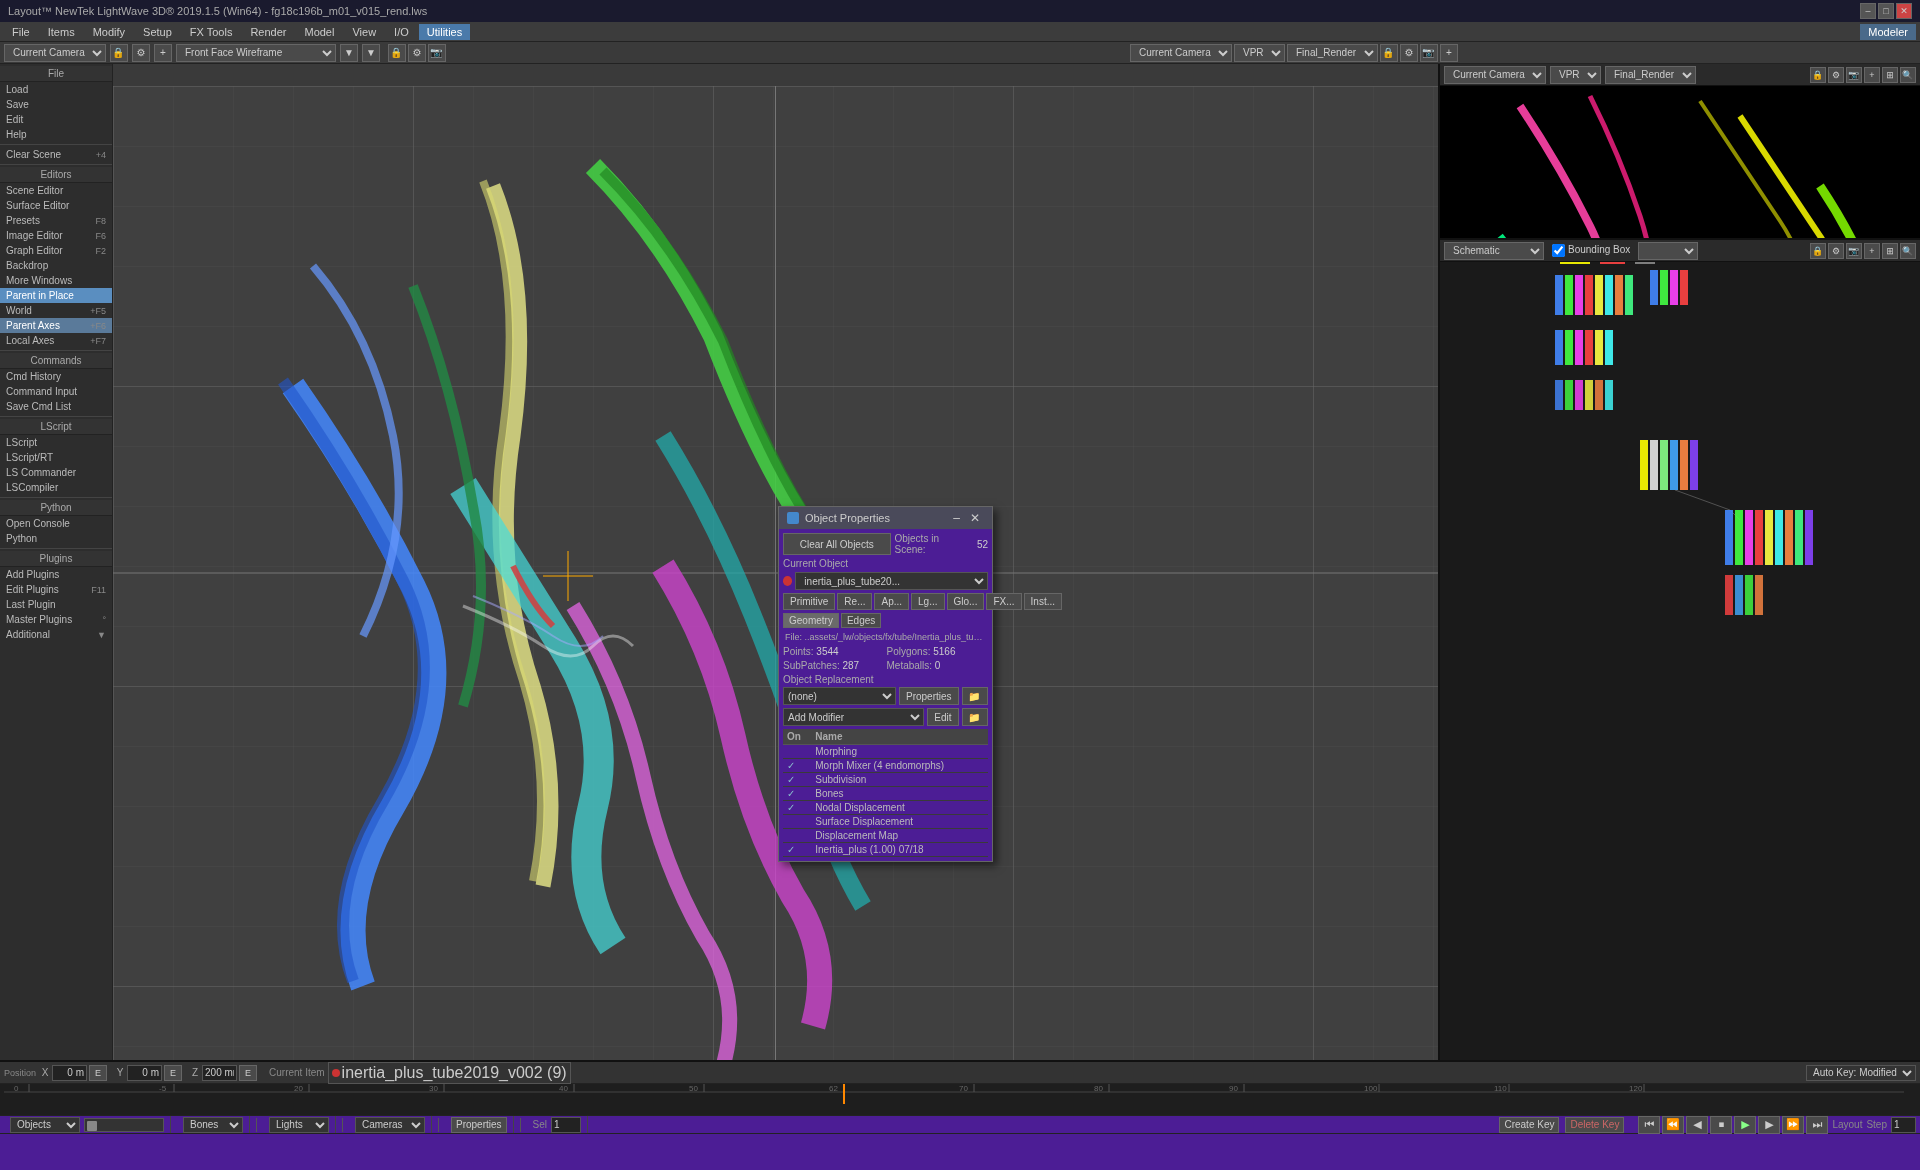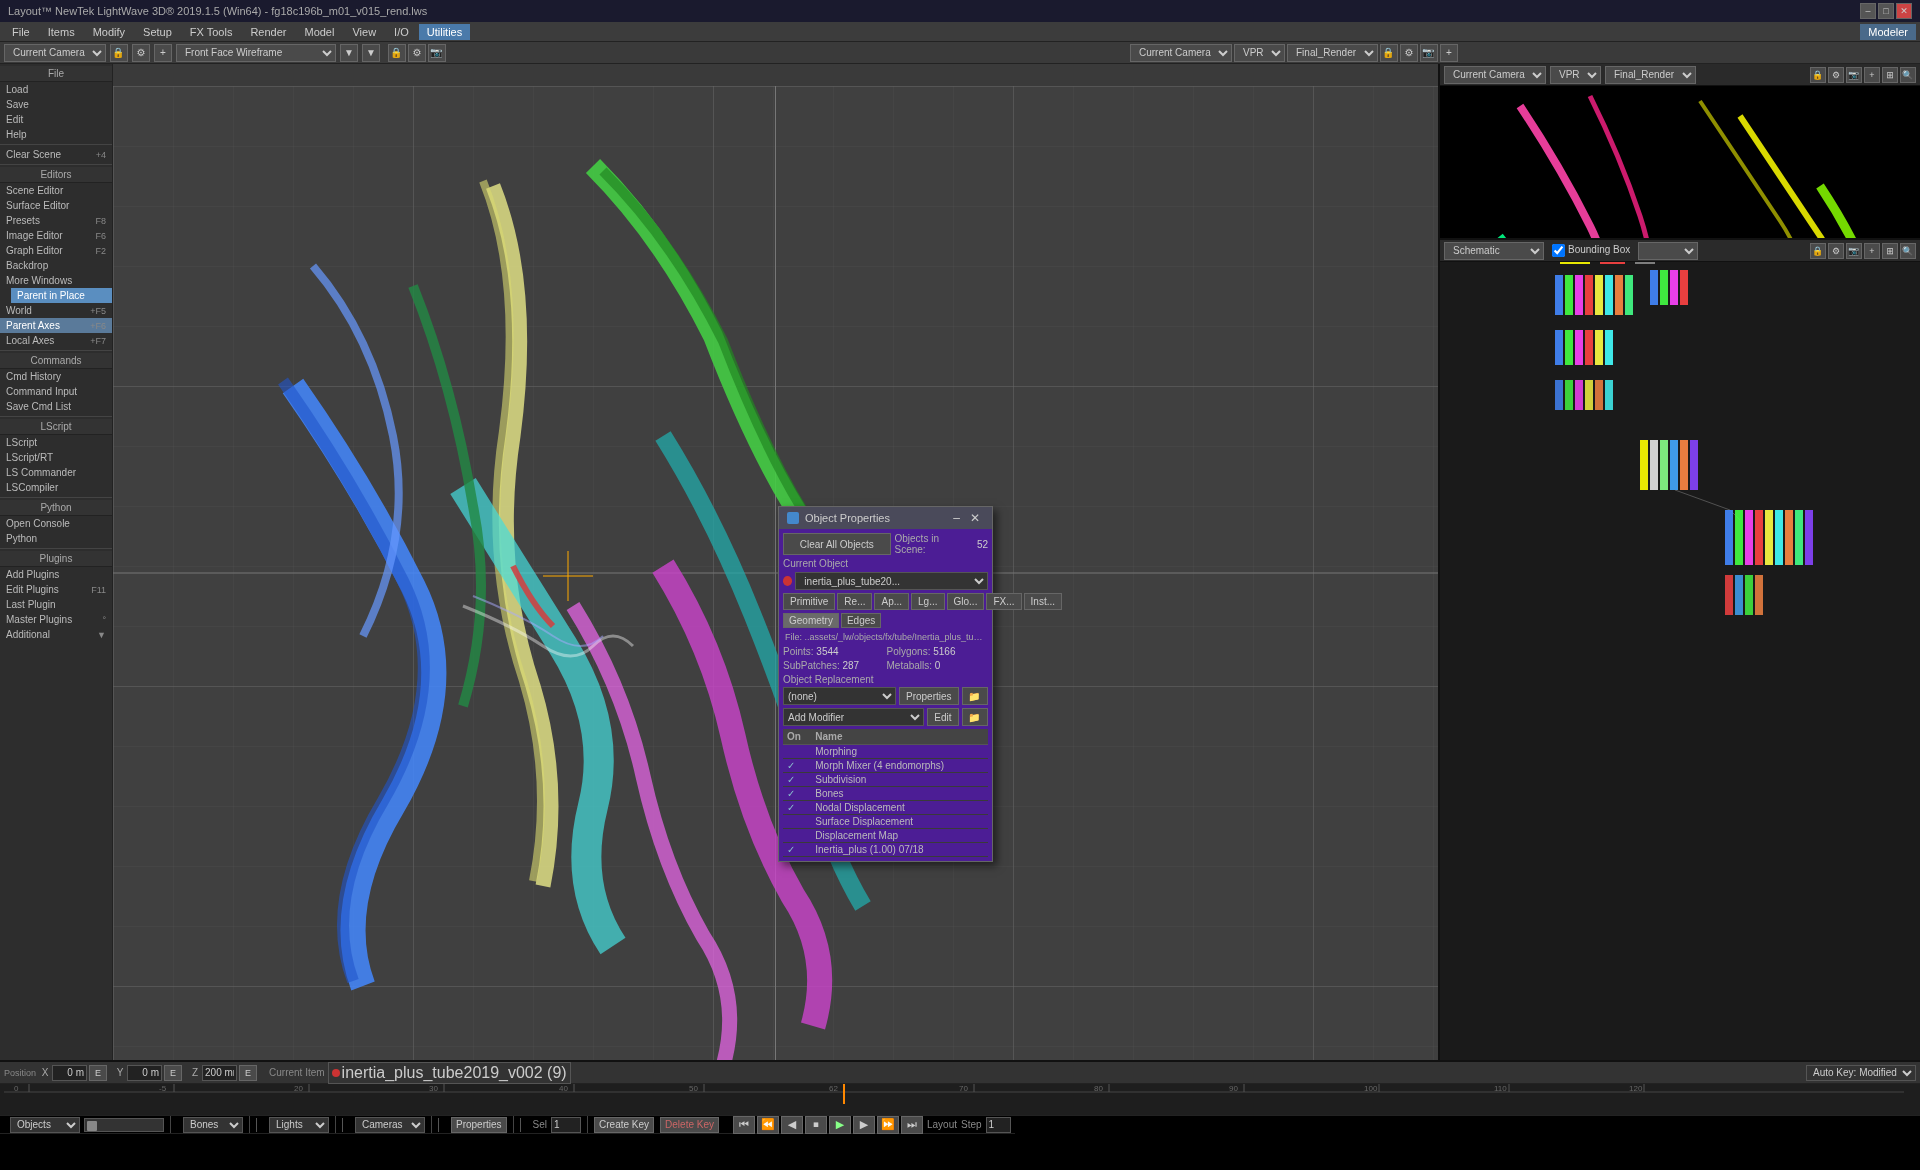--- a/index.html
+++ b/index.html
@@ -391,24 +391,24 @@
       position: relative;
       display: flex;
       align-items: center;
       padding: 0 4px;
       overflow: hidden;
     }
 
     
     #status-bar {
       height: 55px;
-      background: #000000;
+      background: #4c1d95;
       border-top: 1px solid #222;
       display: flex;
-      flex-direction: row;
+      flex-direction: column;
       gap: 35px;
     }
     #status-row2 {
       height: 18px;
       display: flex;
       align-items: center;
       padding: 0 4px;
       gap: 6px;
       border-bottom: 1px solid #222;
     }
@@ -615,21 +615,21 @@
     <div class="sidebar-item">
       <span>Graph Editor</span>
         <span class="shortcut">F2</span>
     </div>
     <div class="sidebar-item">
       <span>Backdrop</span>
     </div>
     <div class="sidebar-item">
       <span>More Windows</span>
     </div>
-    <div class="sidebar-item active" style="background:#5a8ec0; color:white;margin-left:11px;">
+    <div class="sidebar-item active" style="background:#5a8ec0; color:white;">
       <span>Parent in Place</span>
     </div>
     <div class="sidebar-item">
       <span>World</span>
         <span class="shortcut">+F5</span>
     </div>
     <div class="sidebar-item highlighted" style="background:#5a7a9a; color:white;">
       <span>Parent Axes</span>
         <span class="shortcut">+F6</span>
     </div>

